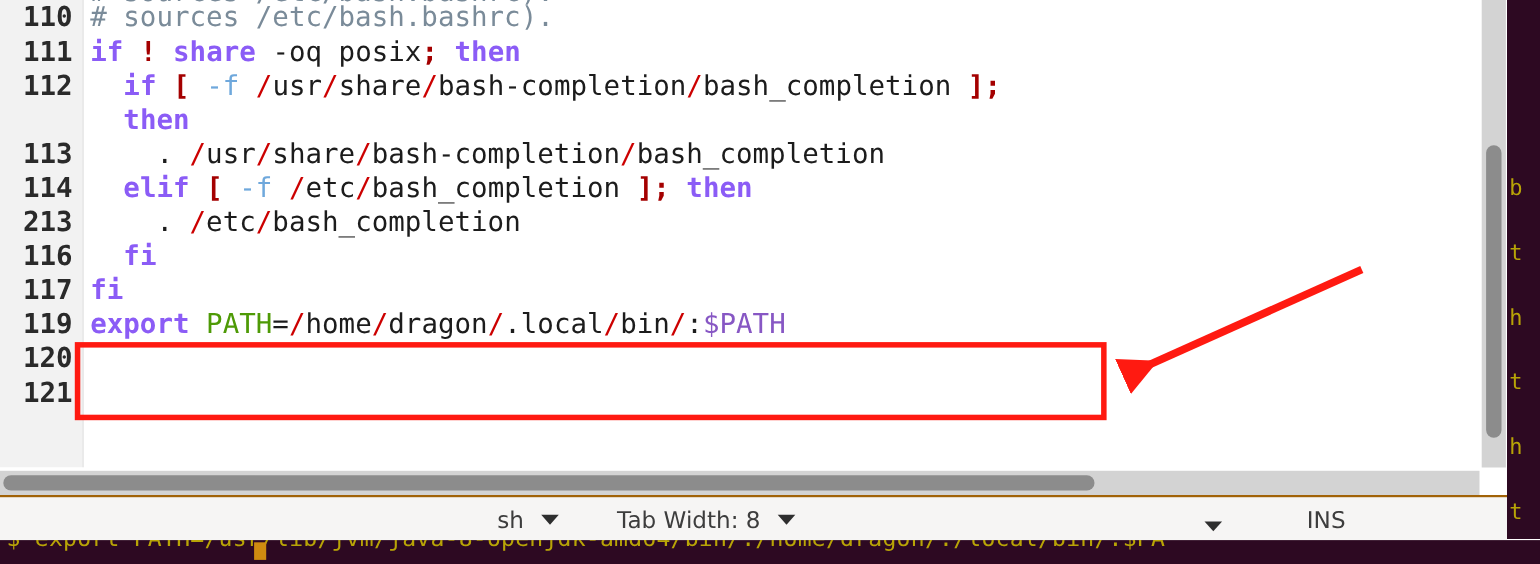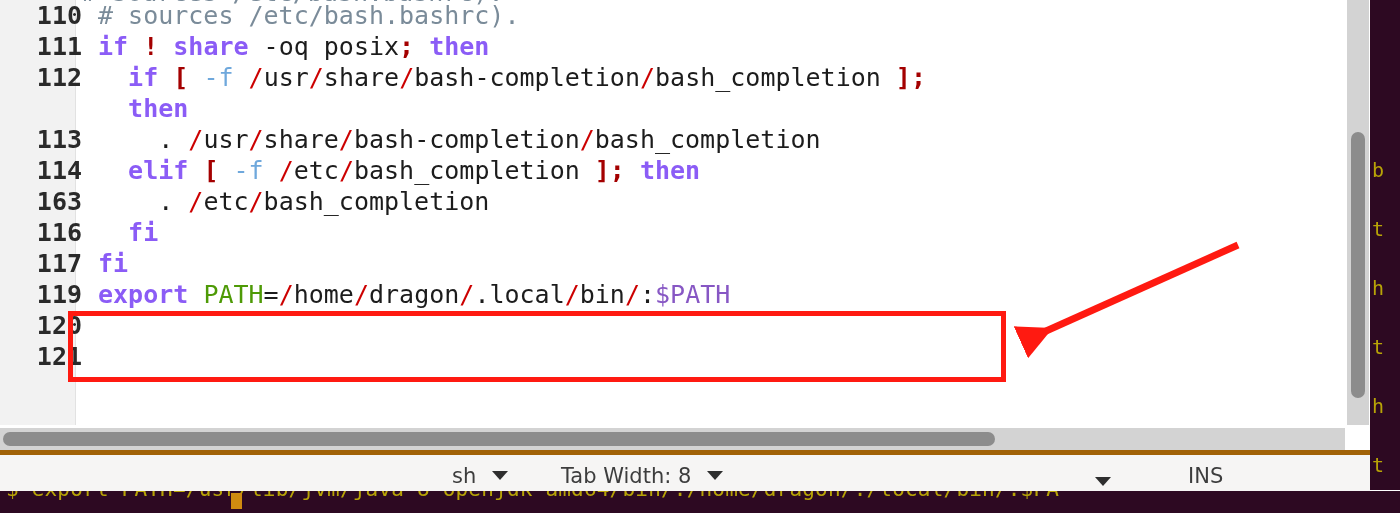--- a/index.html
+++ b/index.html
@@ -51,21 +51,20 @@
     height: 425px;
   }
 
   .code-line {
     position: relative;
     height: 31px;
     line-height: 31px;
     white-space: pre;
     font-family: "DejaVu Sans Mono", monospace;
     font-size: 25px;
-    margin-left: 16px;
   }
   .ln {
     position: absolute;
     left: 0;
     top: 0;
     width: 66px;
     text-align: right;
     color: #2a2a2a;
     font-family: "DejaVu Sans Mono", monospace;
     font-size: 25px;
@@ -168,21 +167,21 @@
   }
 
   
   #status-bar {
     position: absolute;
     left: 0;
     top: 450px;
     width: 1370px;
     height: 41px;
     background: #f6f5f4;
-    border-top: 5px solid #a16207;
+    border-top: 2px solid #a16207;
     box-sizing: border-box;
   }
   .status-item {
     position: absolute;
     top: 9px;
     font-family: "DejaVu Sans", sans-serif;
     font-size: 21px;
     color: #3d3d3d;
     white-space: nowrap;
   }
@@ -253,21 +252,21 @@
 
     <div id="clipped-top-line"># sources /etc/bash.bashrc).</div>
 
     <div id="code-scroll">
         <div class="code-line"><span class="ln">110</span><span class="ltxt"><span class="t-comment"># sources /etc/bash.bashrc).</span></span></div>
         <div class="code-line"><span class="ln">111</span><span class="ltxt"><span class="t-kw">if</span><span class="t-plain"> </span><span class="t-op">!</span><span class="t-plain"> </span><span class="t-kw">share</span><span class="t-plain"> -oq posix</span><span class="t-op">;</span><span class="t-plain"> </span><span class="t-kw">then</span></span></div>
         <div class="code-line"><span class="ln">112</span><span class="ltxt"><span class="t-plain">  </span><span class="t-kw">if</span><span class="t-plain"> </span><span class="t-op">[</span><span class="t-plain"> </span><span class="t-flag">-f</span><span class="t-plain"> </span><span class="t-slash">/</span><span class="t-plain">usr</span><span class="t-slash">/</span><span class="t-plain">share</span><span class="t-slash">/</span><span class="t-plain">bash-completion</span><span class="t-slash">/</span><span class="t-plain">bash_completion </span><span class="t-op">];</span></span></div>
         <div class="code-line"><span class="ln"></span><span class="ltxt"><span class="t-plain">  </span><span class="t-kw">then</span></span></div>
         <div class="code-line"><span class="ln">113</span><span class="ltxt"><span class="t-plain">    . </span><span class="t-slash">/</span><span class="t-plain">usr</span><span class="t-slash">/</span><span class="t-plain">share</span><span class="t-slash">/</span><span class="t-plain">bash-completion</span><span class="t-slash">/</span><span class="t-plain">bash_completion</span></span></div>
         <div class="code-line"><span class="ln">114</span><span class="ltxt"><span class="t-plain">  </span><span class="t-kw">elif</span><span class="t-plain"> </span><span class="t-op">[</span><span class="t-plain"> </span><span class="t-flag">-f</span><span class="t-plain"> </span><span class="t-slash">/</span><span class="t-plain">etc</span><span class="t-slash">/</span><span class="t-plain">bash_completion </span><span class="t-op">];</span><span class="t-plain"> </span><span class="t-kw">then</span></span></div>
-        <div class="code-line"><span class="ln">163</span><span class="ltxt"><span class="t-plain">    . </span><span class="t-slash">/</span><span class="t-plain">etc</span><span class="t-slash">/</span><span class="t-plain">bash_completion</span></span></div>
+        <div class="code-line"><span class="ln">213</span><span class="ltxt"><span class="t-plain">    . </span><span class="t-slash">/</span><span class="t-plain">etc</span><span class="t-slash">/</span><span class="t-plain">bash_completion</span></span></div>
         <div class="code-line"><span class="ln">116</span><span class="ltxt"><span class="t-plain">  </span><span class="t-kw">fi</span></span></div>
         <div class="code-line"><span class="ln">117</span><span class="ltxt"><span class="t-kw">fi</span></span></div>
         <div class="code-line"><span class="ln">119</span><span class="ltxt"><span class="t-kw">export</span><span class="t-plain"> </span><span class="t-var">PATH</span><span class="t-plain">=</span><span class="t-slash">/</span><span class="t-plain">home</span><span class="t-slash">/</span><span class="t-plain">dragon</span><span class="t-slash">/</span><span class="t-plain">.local</span><span class="t-slash">/</span><span class="t-plain">bin</span><span class="t-slash">/</span><span class="t-plain">:</span><span class="t-dollar">$PATH</span></span></div>
         <div class="code-line"><span class="ln">120</span><span class="ltxt"></span></div>
         <div class="code-line"><span class="ln">121</span><span class="ltxt"></span></div>
       </div>
 
     <div id="highlight-box"></div>
 
     <svg id="annotation-arrow" viewBox="0 0 260 135" xmlns="http://www.w3.org/2000/svg">

